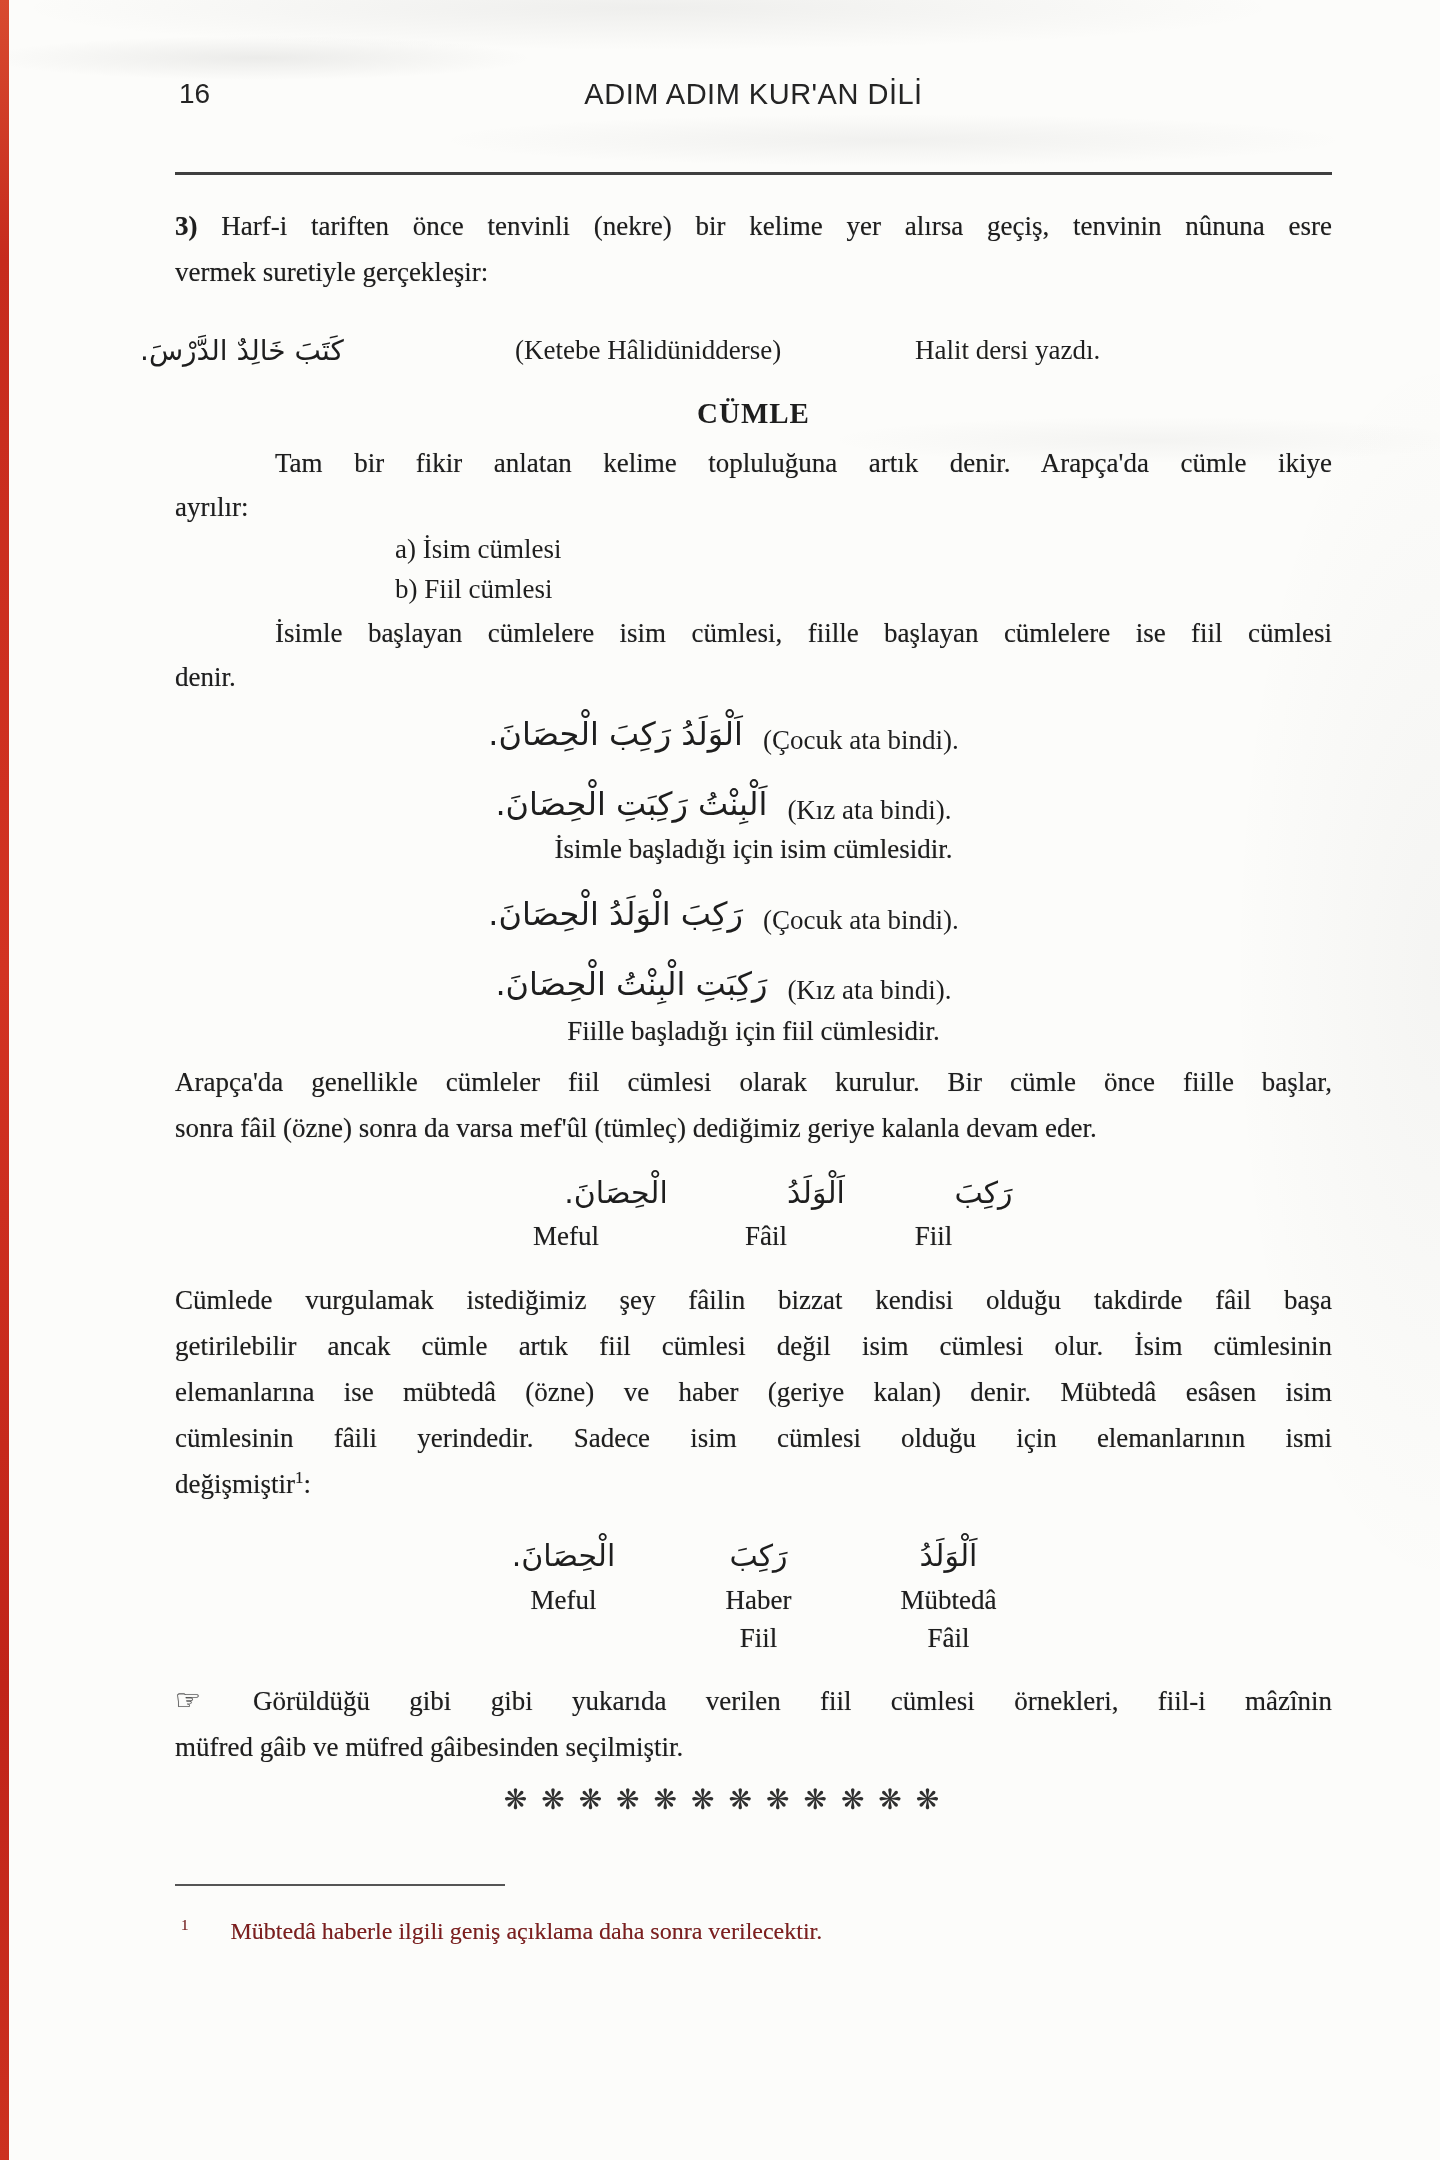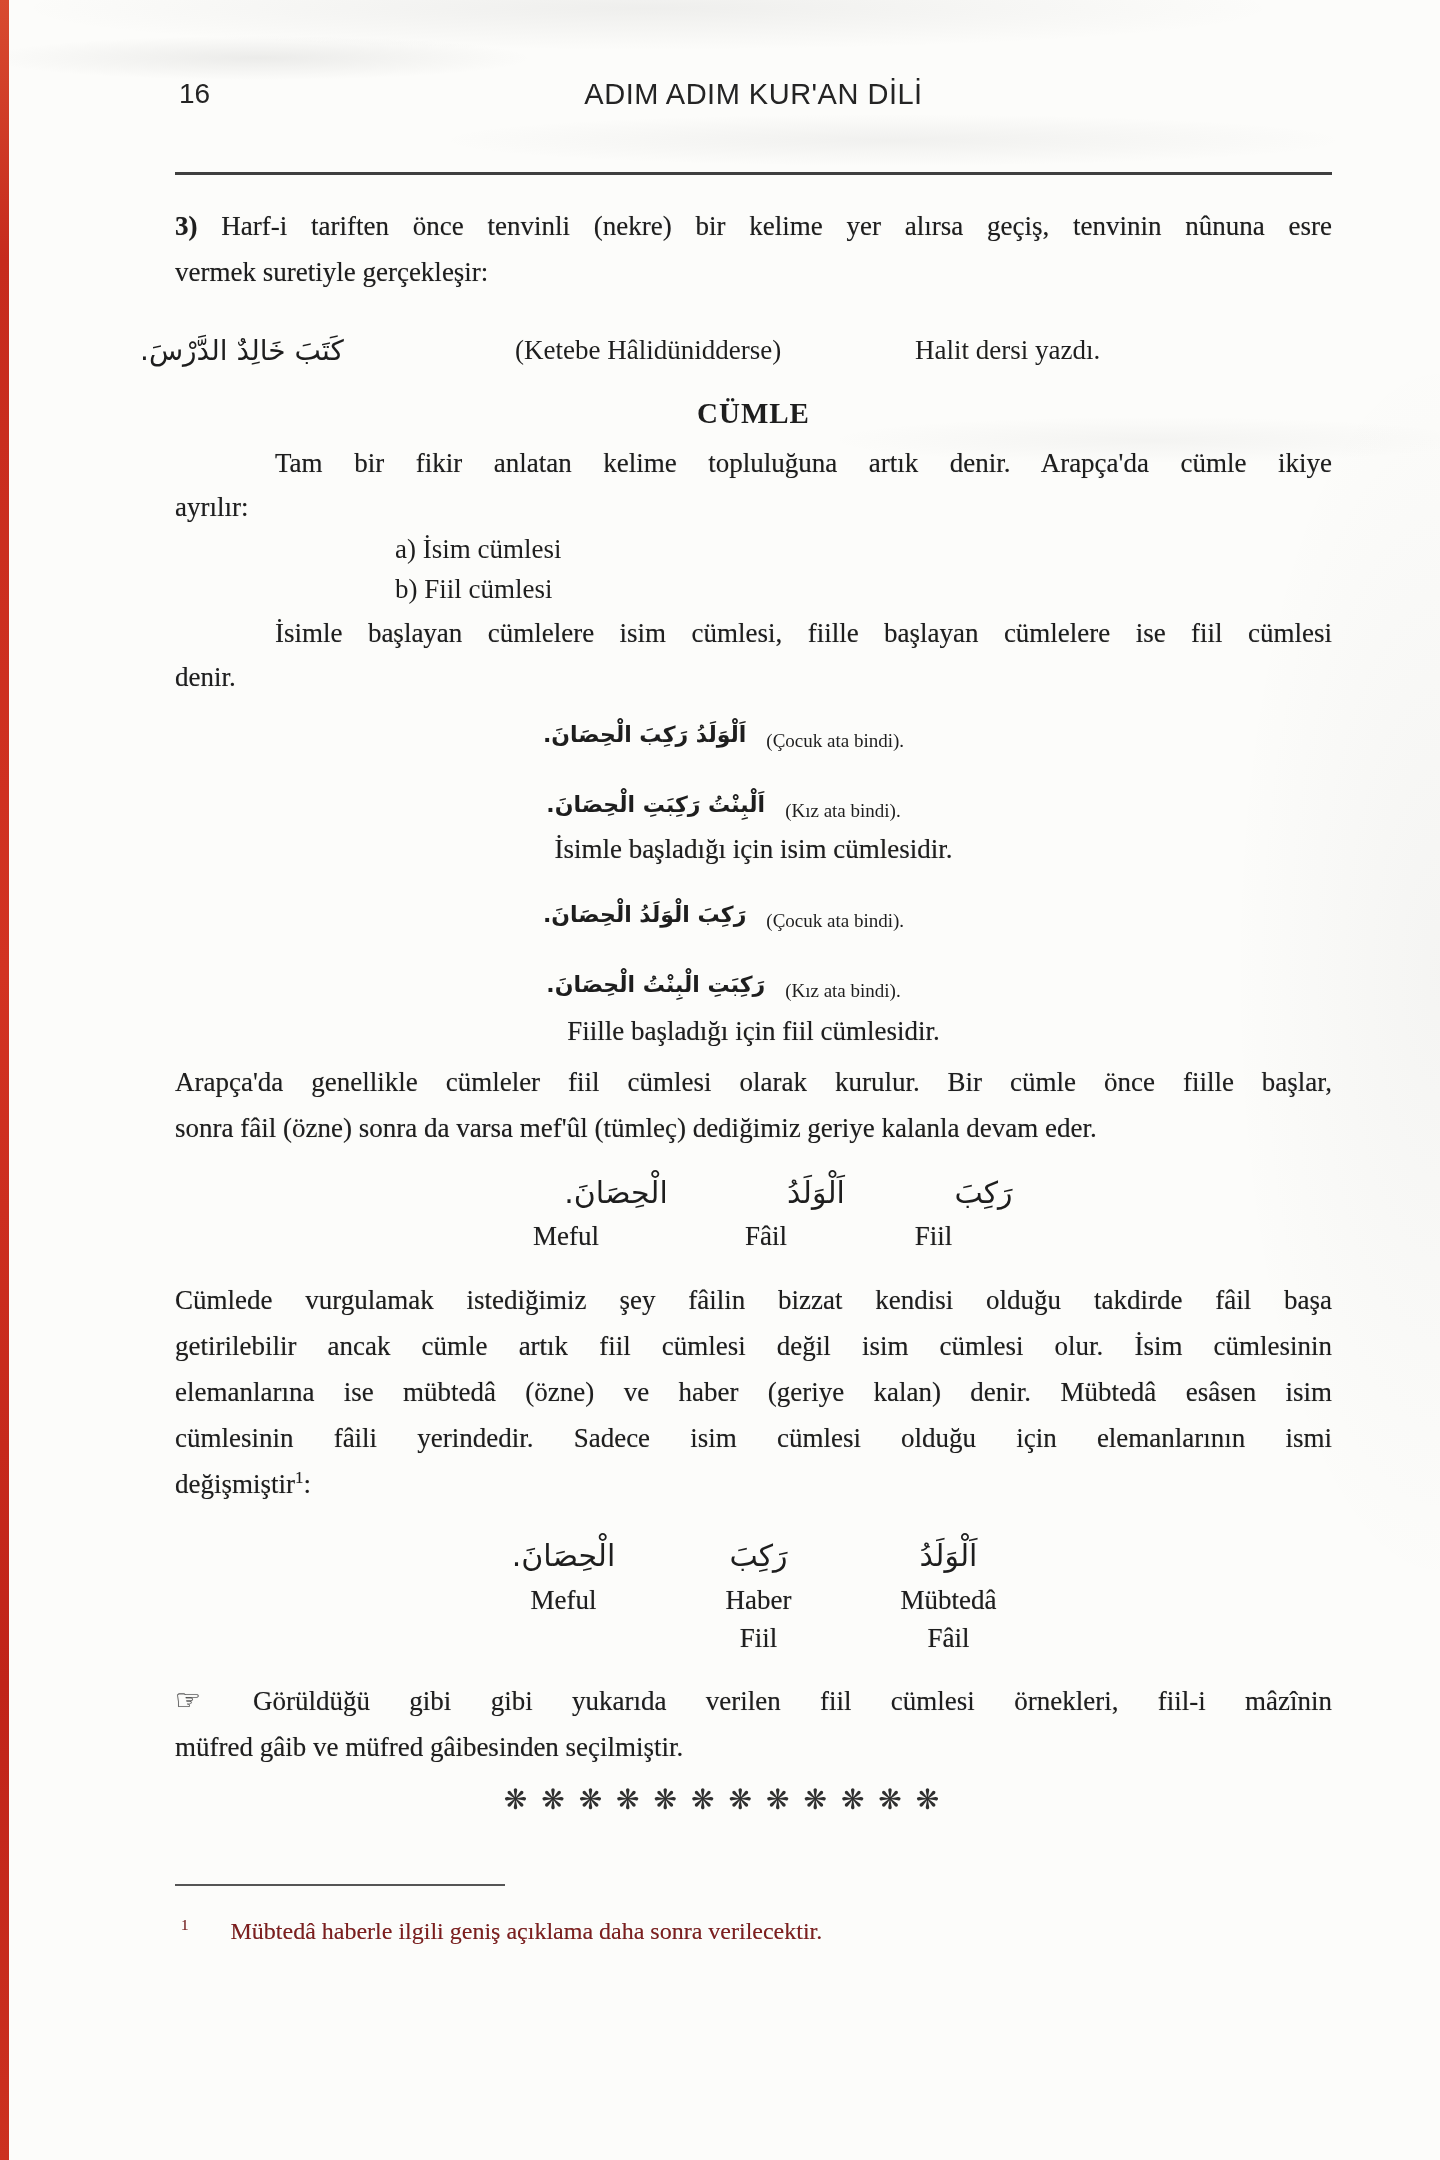--- a/index.html
+++ b/index.html
@@ -44,22 +44,22 @@
   .exrow-top .c-tl{width:400px;font-size:27px;}
   .exrow-top .c-tr{flex:1;font-size:27px;}
 
   .h-cumle{margin-top:10px;text-align:center;font-size:29px;font-weight:bold;letter-spacing:1px;height:40px;line-height:40px;}
 
   .list{margin-left:220px;font-size:27px;line-height:40px;}
 
   
   .exs-mid{margin-top:0;}
   .exrow-mid{display:flex;justify-content:center;align-items:center;gap:20px;height:70px;transform:translateX(-30px);}
-  .exrow-mid .m-ar{font-family:"DejaVu Sans",sans-serif;font-size:22px;direction:rtl;font-weight:bold;}
-  .exrow-mid .m-tr{font-size:19px;margin-top:13px;}
+  .exrow-mid .m-ar{font-family:"DejaVu Sans",sans-serif;font-size:32px;direction:rtl;}
+  .exrow-mid .m-tr{font-size:27px;margin-top:13px;}
   .caption{text-align:center;font-size:27px;height:36px;line-height:36px;text-shadow:0 0 .7px rgba(20,20,20,.45);}
 
   
   .diagram{display:flex;justify-content:center;gap:55px;}
   .d1{margin-top:18px;margin-left:60px;}
   .d2{margin-top:24px;}
   .dcol{text-align:center;min-width:120px;}
   .dar{font-family:"DejaVu Sans",sans-serif;font-size:30px;direction:rtl;height:48px;line-height:48px;}
   .d2 .dar{height:50px;line-height:50px;}
   .dlabel{font-size:27px;height:38px;line-height:38px;text-shadow:0 0 .7px rgba(20,20,20,.45);}

